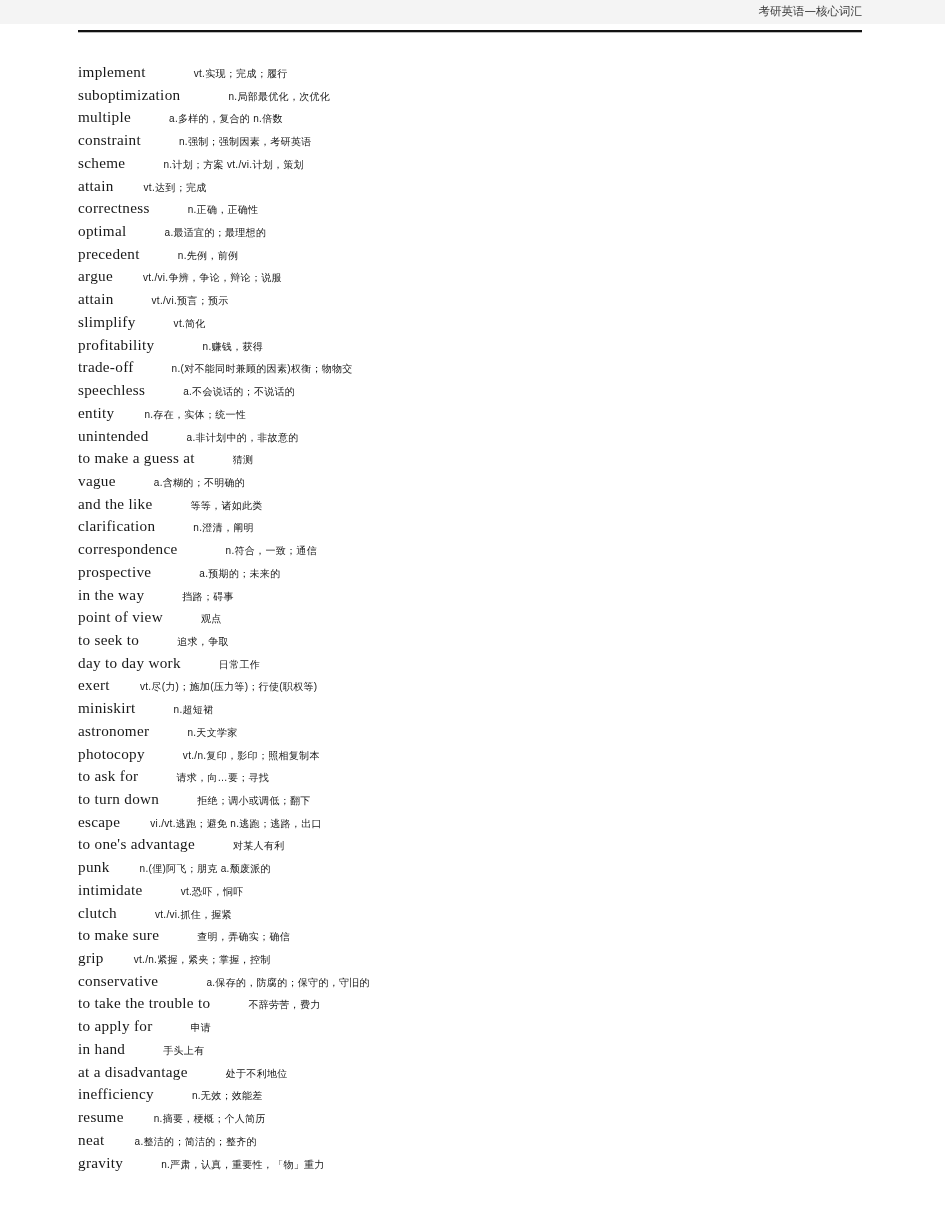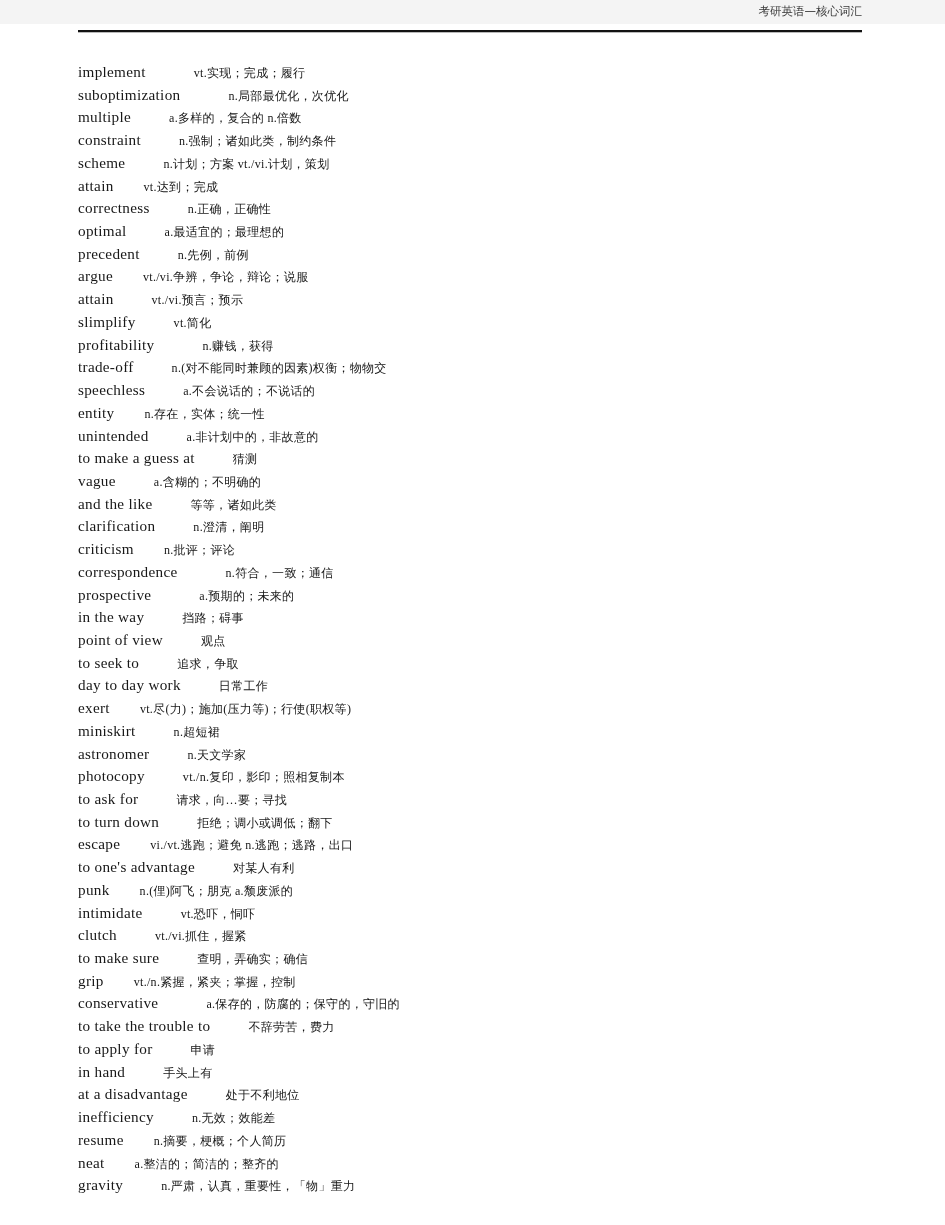--- a/index.html
+++ b/index.html
@@ -85,54 +85,53 @@
     letter-spacing: 0.02em;
   }
 
   .entry .term {
     font-family: "Liberation Serif", "DejaVu Serif", serif;
   }
   .entry .gap {
     display: inline-block;
   }
   .entry .def {
-    font-family: Liberation Serif, serif;
-    font-size: 12px;
+    font-family: Liberation Sans, sans-serif;
+    font-size: 10px;
   }
 </style>
 </head>
 <body>
 
 <div id="page">
 
   <div id="paper">
     <div id="header-rule"></div>
     <div id="wordlist">
         <div class="entry"><span class="term">implement</span><span class="gap" style="width: 48px;"></span><span class="def">vt.实现；完成；履行</span></div>
         <div class="entry"><span class="term">suboptimization</span><span class="gap" style="width: 48px;"></span><span class="def">n.局部最优化，次优化</span></div>
         <div class="entry"><span class="term">multiple</span><span class="gap" style="width: 38px;"></span><span class="def">a.多样的，复合的 n.倍数</span></div>
-        <div class="entry"><span class="term">constraint</span><span class="gap" style="width: 38px;"></span><span class="def">n.强制；诸如此类，制约条件</span></div>
+        <div class="entry"><span class="term">constraint</span><span class="gap" style="width: 38px;"></span><span class="def">n.强制；强制因素，考研英语</span></div>
         <div class="entry"><span class="term">scheme</span><span class="gap" style="width: 38px;"></span><span class="def">n.计划；方案 vt./vi.计划，策划</span></div>
         <div class="entry"><span class="term">attain</span><span class="gap" style="width: 30px;"></span><span class="def">vt.达到；完成</span></div>
         <div class="entry"><span class="term">correctness</span><span class="gap" style="width: 38px;"></span><span class="def">n.正确，正确性</span></div>
         <div class="entry"><span class="term">optimal</span><span class="gap" style="width: 38px;"></span><span class="def">a.最适宜的；最理想的</span></div>
         <div class="entry"><span class="term">precedent</span><span class="gap" style="width: 38px;"></span><span class="def">n.先例，前例</span></div>
         <div class="entry"><span class="term">argue</span><span class="gap" style="width: 30px;"></span><span class="def">vt./vi.争辨，争论，辩论；说服</span></div>
         <div class="entry"><span class="term">attain</span><span class="gap" style="width: 38px;"></span><span class="def">vt./vi.预言；预示</span></div>
         <div class="entry"><span class="term">slimplify</span><span class="gap" style="width: 38px;"></span><span class="def">vt.简化</span></div>
         <div class="entry"><span class="term">profitability</span><span class="gap" style="width: 48px;"></span><span class="def">n.赚钱，获得</span></div>
         <div class="entry"><span class="term">trade-off</span><span class="gap" style="width: 38px;"></span><span class="def">n.(对不能同时兼顾的因素)权衡；物物交</span></div>
         <div class="entry"><span class="term">speechless</span><span class="gap" style="width: 38px;"></span><span class="def">a.不会说话的；不说话的</span></div>
         <div class="entry"><span class="term">entity</span><span class="gap" style="width: 30px;"></span><span class="def">n.存在，实体；统一性</span></div>
         <div class="entry"><span class="term">unintended</span><span class="gap" style="width: 38px;"></span><span class="def">a.非计划中的，非故意的</span></div>
         <div class="entry"><span class="term">to make a guess at</span><span class="gap" style="width: 38px;"></span><span class="def">猜测</span></div>
         <div class="entry"><span class="term">vague</span><span class="gap" style="width: 38px;"></span><span class="def">a.含糊的；不明确的</span></div>
         <div class="entry"><span class="term">and the like</span><span class="gap" style="width: 38px;"></span><span class="def">等等，诸如此类</span></div>
         <div class="entry"><span class="term">clarification</span><span class="gap" style="width: 38px;"></span><span class="def">n.澄清，阐明</span></div>
-        <div class="entry"><span class="term">criticism</span><span class="gap" style="width: 30px;"></span><span class="def">n.批评；评论</span></div>
         <div class="entry"><span class="term">correspondence</span><span class="gap" style="width: 48px;"></span><span class="def">n.符合，一致；通信</span></div>
         <div class="entry"><span class="term">prospective</span><span class="gap" style="width: 48px;"></span><span class="def">a.预期的；未来的</span></div>
         <div class="entry"><span class="term">in the way</span><span class="gap" style="width: 38px;"></span><span class="def">挡路；碍事</span></div>
         <div class="entry"><span class="term">point of view</span><span class="gap" style="width: 38px;"></span><span class="def">观点</span></div>
         <div class="entry"><span class="term">to seek to</span><span class="gap" style="width: 38px;"></span><span class="def">追求，争取</span></div>
         <div class="entry"><span class="term">day to day work</span><span class="gap" style="width: 38px;"></span><span class="def">日常工作</span></div>
         <div class="entry"><span class="term">exert</span><span class="gap" style="width: 30px;"></span><span class="def">vt.尽(力)；施加(压力等)；行使(职权等)</span></div>
         <div class="entry"><span class="term">miniskirt</span><span class="gap" style="width: 38px;"></span><span class="def">n.超短裙</span></div>
         <div class="entry"><span class="term">astronomer</span><span class="gap" style="width: 38px;"></span><span class="def">n.天文学家</span></div>
         <div class="entry"><span class="term">photocopy</span><span class="gap" style="width: 38px;"></span><span class="def">vt./n.复印，影印；照相复制本</span></div>

